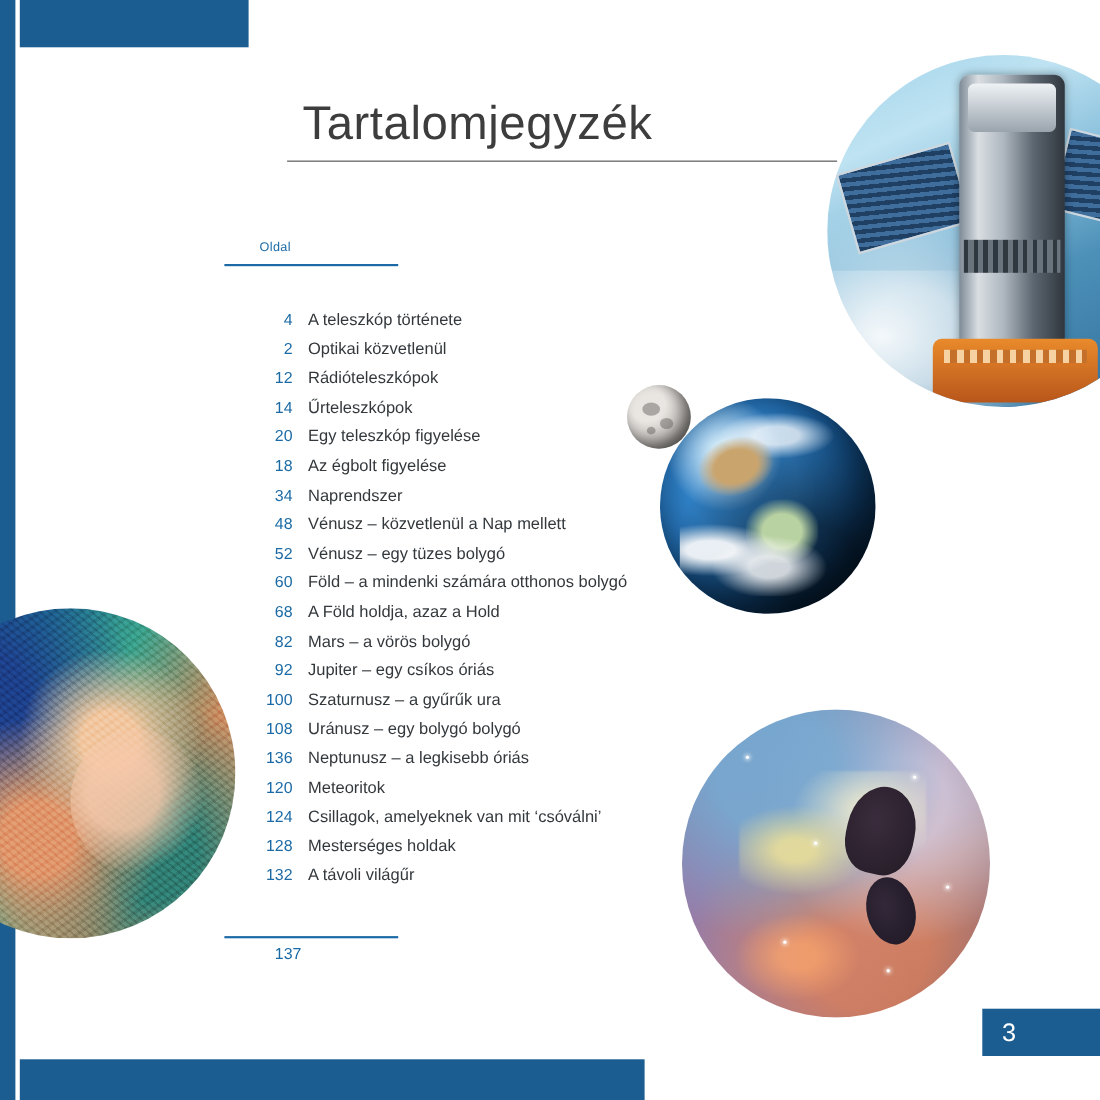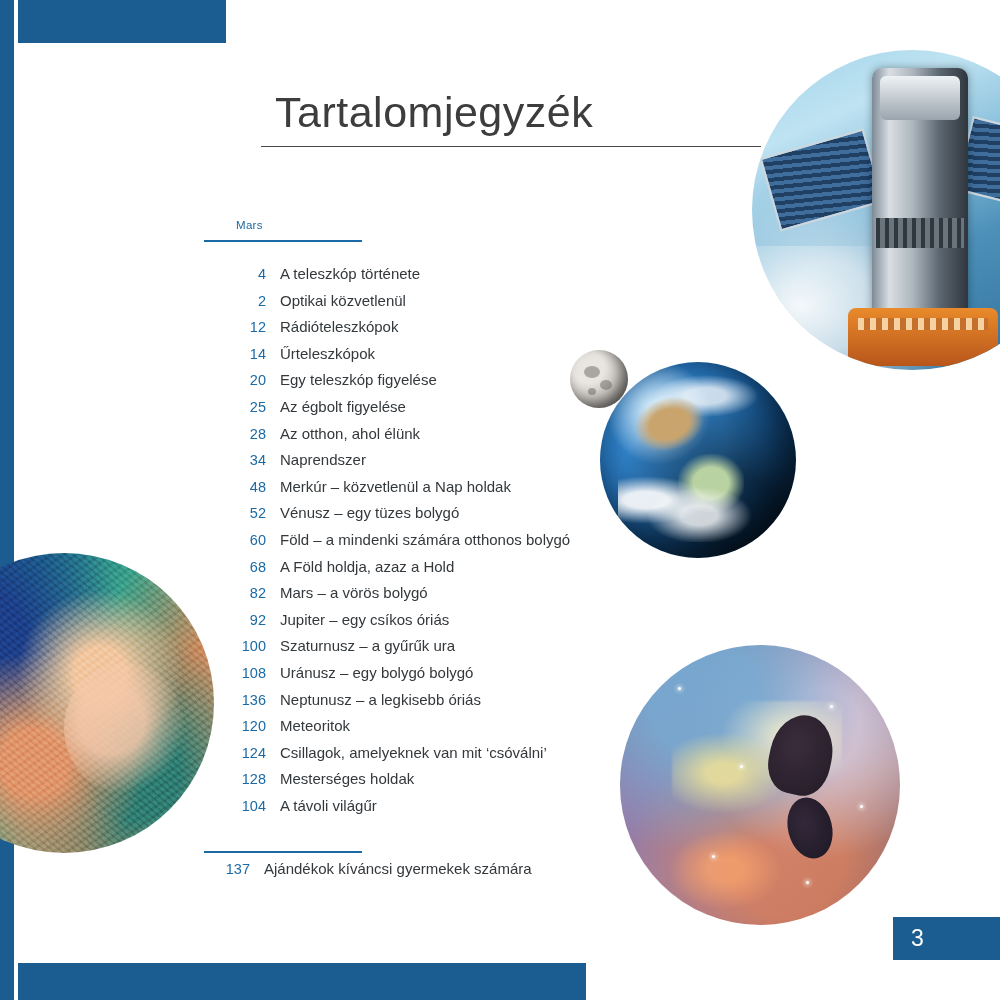--- a/index.html
+++ b/index.html
@@ -114,38 +114,39 @@
     text-align: right;
     font-size: 14.5px;
     color: #1b6aa5;
     flex: none;
   }
   .toc-label {
     margin-left: 14px;
     font-size: 15px;
     color: #33383c;
     white-space: nowrap;
+    margin-top: 17px;
   }
 
   
   .footer-rule {
     position: absolute;
     left: 204px;
     top: 851px;
     width: 158px;
     height: 2px;
     background: #1b6aa5;
   }
   .footer-row {
     position: absolute;
-    left: 188px;
+    left: 212px;
     top: 860px;
     width: 560px;
     display: flex;
-    align-items: center;
+    align-items: flex-start;
   }
 
   
   .img-circle {
     position: absolute;
     border-radius: 50%;
     overflow: hidden;
   }
 
   
@@ -398,21 +399,21 @@
 
 <div class="page">
 
   <div class="left-edge-bar"></div>
   <div class="top-block"></div>
   <div class="bottom-block"></div>
 
   <div class="title">Tartalomjegyzék</div>
   <div class="title-rule"></div>
 
-  <div class="oldal-label">Mars</div>
+  <div class="oldal-label">Oldal</div>
   <div class="oldal-rule"></div>
 
   <div class="toc">
     <div class="toc-row">
       <span class="toc-page">4</span>
       <span class="toc-label">A teleszkóp története</span>
     </div>
     <div class="toc-row">
       <span class="toc-page">2</span>
       <span class="toc-label">Optikai közvetlenül</span>
@@ -423,34 +424,30 @@
     </div>
     <div class="toc-row">
       <span class="toc-page">14</span>
       <span class="toc-label">Űrteleszkópok</span>
     </div>
     <div class="toc-row">
       <span class="toc-page">20</span>
       <span class="toc-label">Egy teleszkóp figyelése</span>
     </div>
     <div class="toc-row">
-      <span class="toc-page">25</span>
+      <span class="toc-page">18</span>
       <span class="toc-label">Az égbolt figyelése</span>
-    </div>
-    <div class="toc-row">
-      <span class="toc-page">28</span>
-      <span class="toc-label">Az otthon, ahol élünk</span>
     </div>
     <div class="toc-row">
       <span class="toc-page">34</span>
       <span class="toc-label">Naprendszer</span>
     </div>
     <div class="toc-row">
       <span class="toc-page">48</span>
-      <span class="toc-label">Merkúr – közvetlenül a Nap holdak</span>
+      <span class="toc-label">Vénusz – közvetlenül a Nap mellett</span>
     </div>
     <div class="toc-row">
       <span class="toc-page">52</span>
       <span class="toc-label">Vénusz – egy tüzes bolygó</span>
     </div>
     <div class="toc-row">
       <span class="toc-page">60</span>
       <span class="toc-label">Föld – a mindenki számára otthonos bolygó</span>
     </div>
     <div class="toc-row">
@@ -483,29 +480,28 @@
     </div>
     <div class="toc-row">
       <span class="toc-page">124</span>
       <span class="toc-label">Csillagok, amelyeknek van mit ‘csóválni’</span>
     </div>
     <div class="toc-row">
       <span class="toc-page">128</span>
       <span class="toc-label">Mesterséges holdak</span>
     </div>
     <div class="toc-row">
-      <span class="toc-page">104</span>
+      <span class="toc-page">132</span>
       <span class="toc-label">A távoli világűr</span>
     </div>
   </div>
 
   <div class="footer-rule"></div>
   <div class="footer-row">
     <span class="toc-page">137</span>
-    <span class="toc-label">Ajándékok kíváncsi gyermekek számára</span>
   </div>
 
   <div class="img-circle hubble">
     <div class="cloud"></div>
     <div class="panel-l"></div>
     <div class="panel-r"></div>
     <div class="body"></div>
     <div class="orange"></div>
   </div>
 

